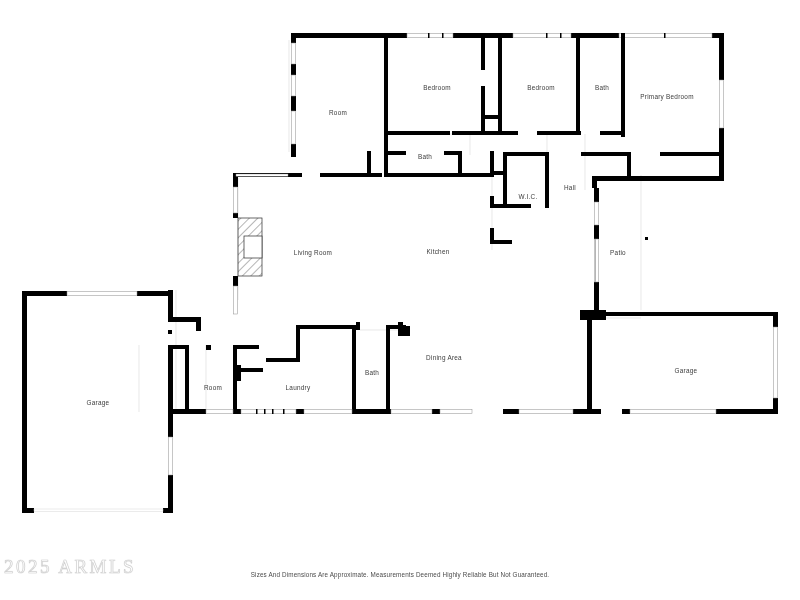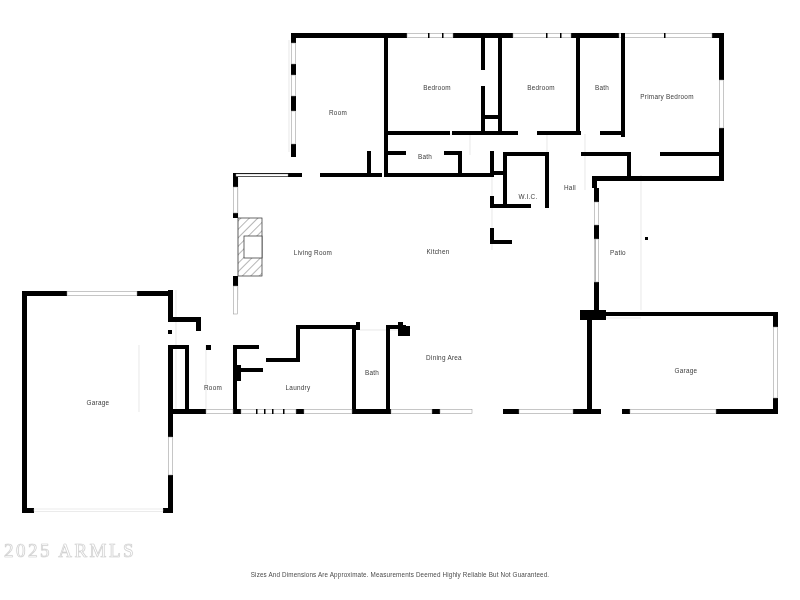--- a/index.html
+++ b/index.html
@@ -44,21 +44,21 @@
     stroke-width: 0.7;
   }
   .hatch-inner {
     fill: #ffffff;
     stroke: #2a2a2a;
     stroke-width: 0.7;
   }
   #watermark {
     position: absolute;
     left: 4px;
-    top: 540px;
+    top: 556px;
     font-family: "Liberation Serif", serif;
     font-size: 19px;
     letter-spacing: 2.5px;
     color: #ffffff;
     -webkit-text-stroke: 0.7px #d2d2d2;
     text-shadow: 0 0 1px #cfcfcf;
     white-space: nowrap;
     user-select: none;
   }
   #disclaimer {

